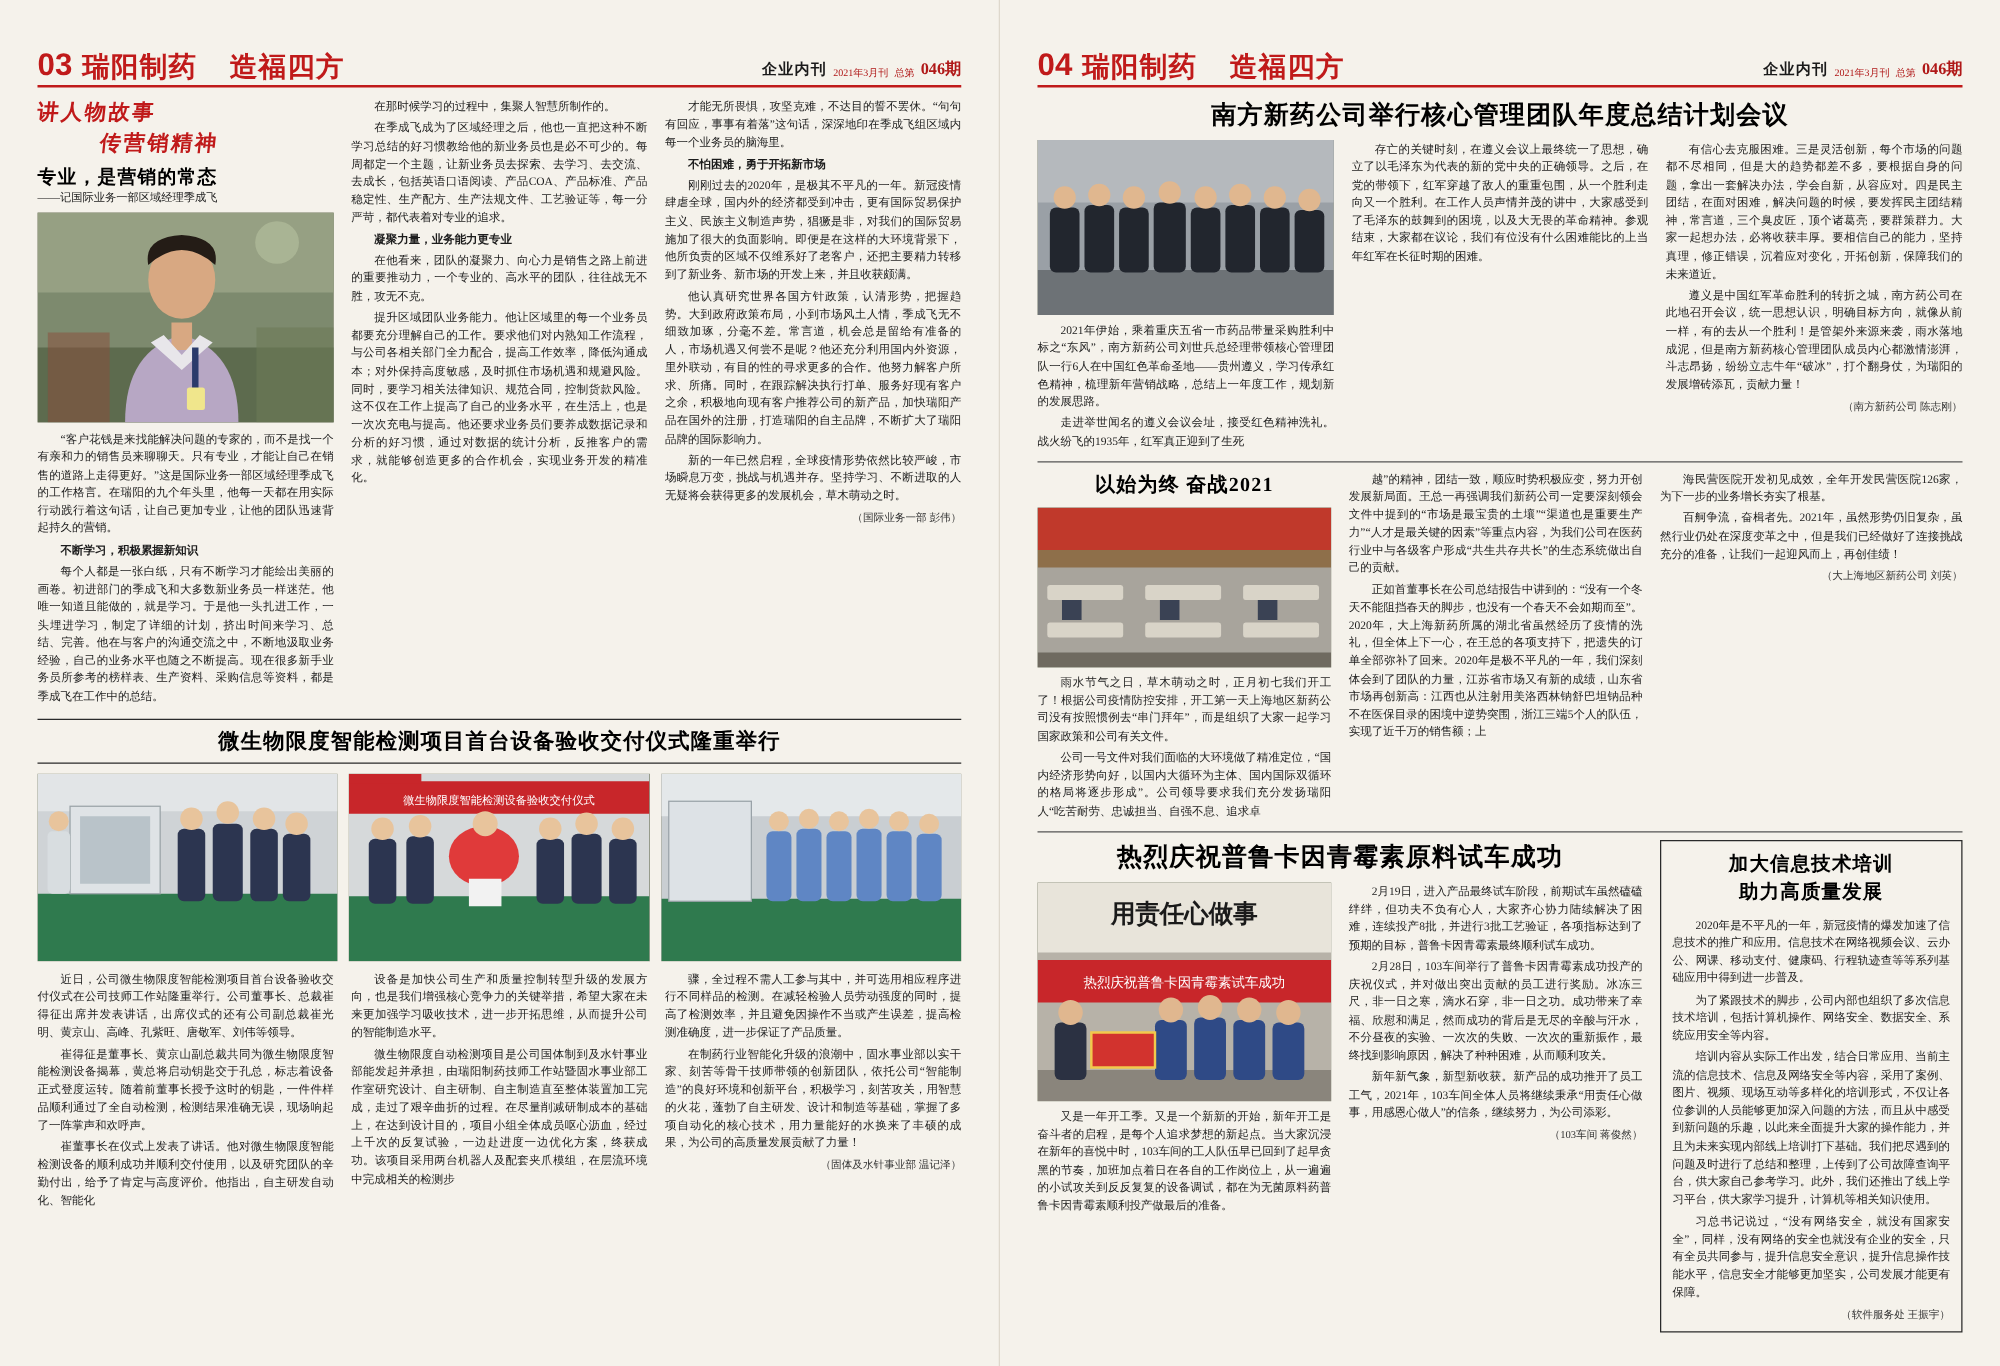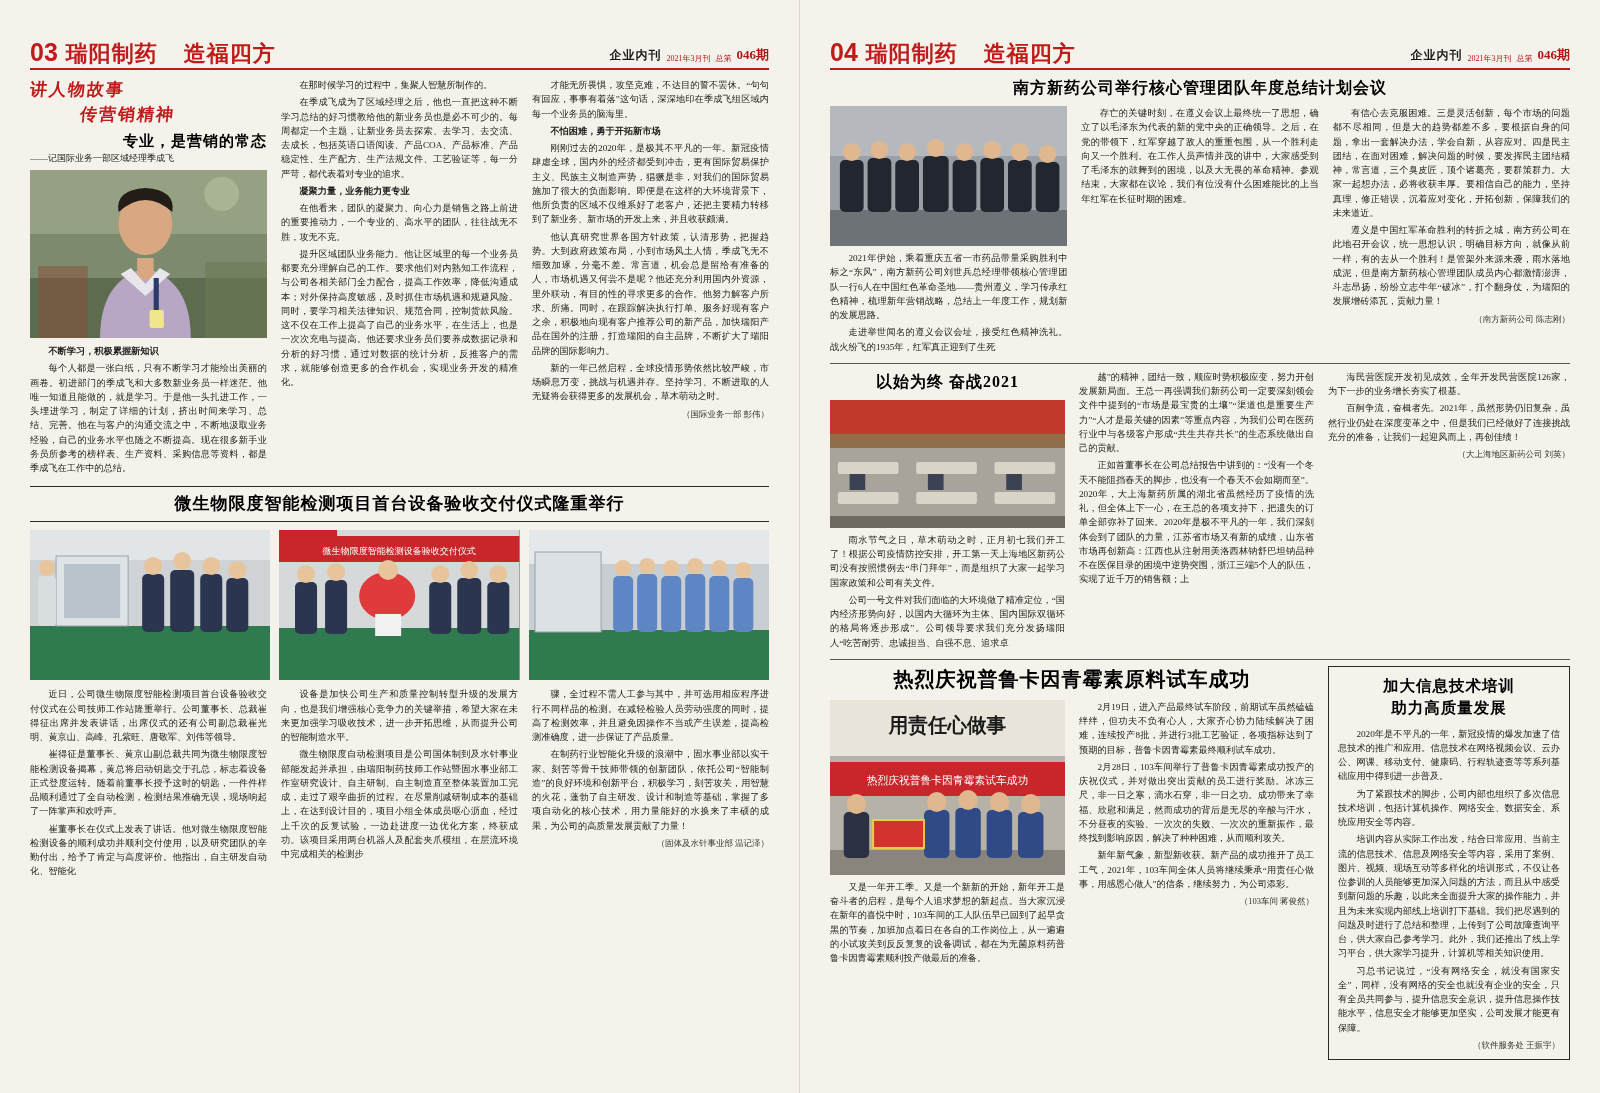--- a/index.html
+++ b/index.html
@@ -91,21 +91,21 @@
     transform: skewX(-6deg);
     display: inline-block;
   }
   .brush2 {
     font-size: 17px; color: #c01a1a; font-weight: bold;
     letter-spacing: 2px; display: inline-block;
     margin-left: 50px; margin-top: 2px;
     transform: skewX(-6deg);
   }
   .a1-title {
-    text-align: right; font-size: 15px; font-weight: bold;
+    text-align: left; font-size: 15px; font-weight: bold;
     margin: 6px 0 1px 0; letter-spacing: 1px;
   }
   .a1-sub {
     font-size: 9px; color: #222; margin-bottom: 5px;
   }
   .photo {
     width: 100%; position: relative; overflow: hidden;
     background: #8a8f7c;
   }
   .photo-portrait { height: 168px; }
@@ -114,21 +114,21 @@
     text-align: center;
     font-size: 17px; font-weight: bold;
     letter-spacing: 1px;
     padding: 5px 0 6px 0;
     border-top: 1.5px solid #2a2a2a;
     border-bottom: 1px solid #2a2a2a;
     margin: 8px 0 8px 0;
   }
   .headline-plain {
     text-align: center;
-    font-size: 16px; font-weight: bold;
+    font-size: 20px; font-weight: bold;
     letter-spacing: 1px;
     margin: 6px 0 7px 0;
   }
   .headline-2l {
     text-align: center;
     font-size: 15.5px; font-weight: bold;
     letter-spacing: 1px;
     line-height: 1.45;
     margin: 4px 0 7px 0;
   }
@@ -188,20 +188,21 @@
             <path d="M86 42 q26 -24 52 0 q4 -22 -26 -24 q-30 2 -26 24z" fill="#241c16"></path>
             <path d="M68 168 q0 -58 44 -70 q44 12 44 70z" fill="#b7a7c4"></path>
             <rect x="104" y="88" width="16" height="22" fill="#d8a882"></rect>
             <path d="M98 98 l14 16 l14 -16 l10 6 l-24 22 l-24 -22z" fill="#e8e6ea"></path>
             <rect x="120" y="108" width="5" height="34" fill="#2b3a6b"></rect>
             <rect x="116" y="140" width="14" height="18" rx="2" fill="#f0e68c"></rect>
           </svg>
         </div>
 
         <div style="height:6px"></div>
+        <p class="body">“客户花钱是来找能解决问题的专家的，而不是找一个有亲和力的销售员来聊聊天。只有专业，才能让自己在销售的道路上走得更好。”这是国际业务一部区域经理季成飞的工作格言。在瑞阳的九个年头里，他每一天都在用实际行动践行着这句话，让自己更加专业，让他的团队迅速背起持久的营销。</p>
         <p class="body sub">不断学习，积极累握新知识</p>
         <p class="body">每个人都是一张白纸，只有不断学习才能绘出美丽的画卷。初进部门的季成飞和大多数新业务员一样迷茫。他唯一知道且能做的，就是学习。于是他一头扎进工作，一头埋进学习，制定了详细的计划，挤出时间来学习、总结、完善。他在与客户的沟通交流之中，不断地汲取业务经验，自己的业务水平也随之不断提高。现在很多新手业务员所参考的榜样表、生产资料、采购信息等资料，都是季成飞在工作中的总结。</p>
       </div>
 
       <div class="col">
         <p class="body">在那时候学习的过程中，集聚人智慧所制作的。</p>
         <p class="body">在季成飞成为了区域经理之后，他也一直把这种不断学习总结的好习惯教给他的新业务员也是必不可少的。每周都定一个主题，让新业务员去探索、去学习、去交流、去成长，包括英语口语阅读、产品COA、产品标准、产品稳定性、生产配方、生产法规文件、工艺验证等，每一分严苛，都代表着对专业的追求。</p>
         <p class="body sub">凝聚力量，业务能力更专业</p>
         <p class="body">在他看来，团队的凝聚力、向心力是销售之路上前进的重要推动力，一个专业的、高水平的团队，往往战无不胜，攻无不克。</p>
         <p class="body">提升区域团队业务能力。他让区域里的每一个业务员都要充分理解自己的工作。要求他们对内熟知工作流程，与公司各相关部门全力配合，提高工作效率，降低沟通成本；对外保持高度敏感，及时抓住市场机遇和规避风险。同时，要学习相关法律知识、规范合同，控制货款风险。这不仅在工作上提高了自己的业务水平，在生活上，也是一次次充电与提高。他还要求业务员们要养成数据记录和分析的好习惯，通过对数据的统计分析，反推客户的需求，就能够创造更多的合作机会，实现业务开发的精准化。</p>

